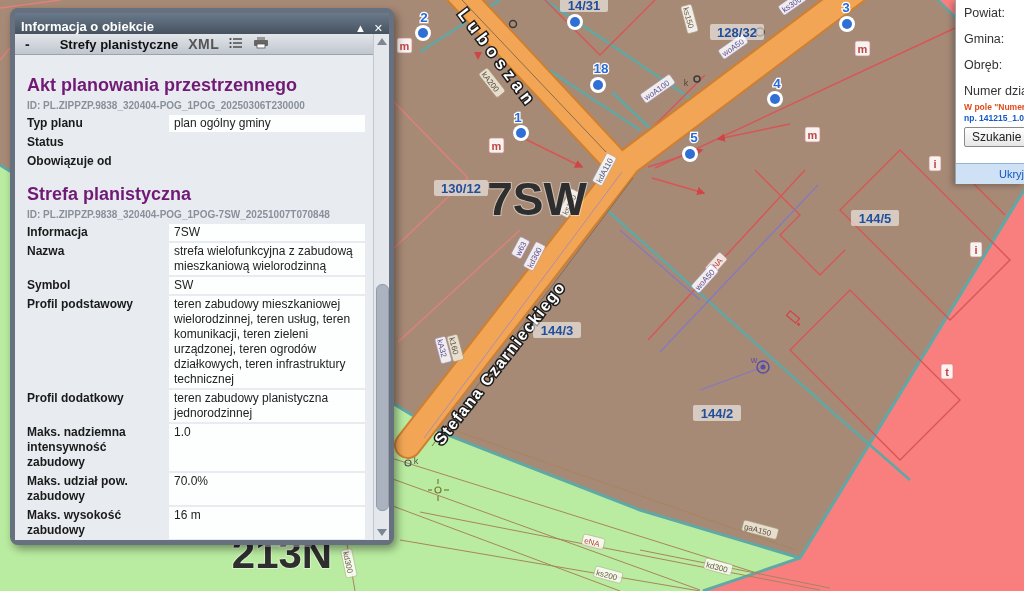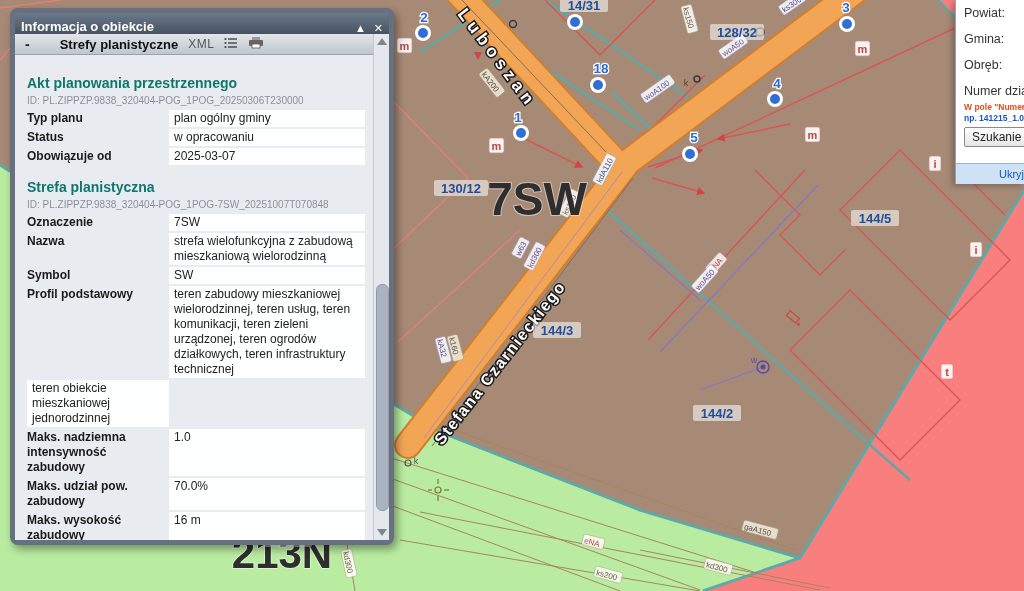--- a/index.html
+++ b/index.html
@@ -14,25 +14,25 @@
   .popup-titlebar{height:21px;background:linear-gradient(#6a7a8c,#46525f);
     display:flex;align-items:flex-end;padding:0 6px;color:#fff;flex:0 0 auto;}
   .popup-title{font-size:13px;font-weight:bold;flex:1;}
   .tb-btn{color:#fff;font-size:11px;margin-left:8px;cursor:pointer;line-height:1;}
   .popup-body{position:relative;flex:1;overflow:hidden;background:#e8ecf1;}
   .layer-toolbar{height:20px;background:linear-gradient(#e2e6ea,#bfc6ce);
     border-bottom:1px solid #9aa2ab;display:flex;align-items:center;gap:10px;
     padding:0 10px;margin-right:15px;}
   .collapse-btn{font-weight:bold;font-size:14px;color:#222;}
   .layer-title{font-weight:bold;font-size:13px;color:#111;margin-left:20px;}
-  .xml-ico{font-size:12px;font-weight:normal;color:#555;letter-spacing:.5px;}
+  .xml-ico{font-size:14px;font-weight:bold;color:#555;letter-spacing:.5px;}
   .list-ico,.print-ico{display:inline-block;}
   .popup-content{padding:6px 24px 6px 12px;font-size:12px;color:#222;}
-  .sec-heading{color:#0f766e;font-weight:bold;font-size:14px;margin:14px 0 4px 0;}
-  .sec-id{color:#8a9099;font-size:10px;margin-bottom:4px;white-space:nowrap;}
+  .sec-heading{color:#701a75;font-weight:bold;font-size:18px;margin:14px 0 4px 0;}
+  .sec-id{color:#8a9099;font-size:10px;margin-bottom:4px;white-space:nowrap;font-weight:bold;}
   .row{display:grid;grid-template-columns:142px 1fr;margin-bottom:2px;}
   .row .lbl{font-weight:bold;color:#1a1a1a;padding:1px 4px 1px 0;line-height:1.25;}
   .row .val{background:#fdfefe;padding:1px 5px;line-height:1.25;color:#222;}
   
   .vscroll{position:absolute;top:0;right:0;width:15px;bottom:0;background:#e4e7eb;
     border-left:1px solid #c2c8cf;}
   .vs-up{position:absolute;top:4px;left:3px;width:0;height:0;
     border-left:5px solid transparent;border-right:5px solid transparent;
     border-bottom:7px solid #7d8792;}
   .vs-down{position:absolute;bottom:4px;left:3px;width:0;height:0;
@@ -376,47 +376,46 @@
       </div>
       <div class="popup-content">
         <div class="sec-heading">Akt planowania przestrzennego</div>
         <div class="sec-id">ID: PL.ZIPPZP.9838_320404-POG_1POG_20250306T230000</div>
         <div class="row">
             <span class="lbl">Typ planu</span>
             <span class="val">plan ogólny gminy</span>
           </div>
         <div class="row">
             <span class="lbl">Status</span>
-            <span class="val">w opracowaniu</span>
           </div>
         <div class="row">
             <span class="lbl">Obowiązuje od</span>
-            <span class="val">2025-03-07</span>
           </div>
 
         <div class="sec-heading">Strefa planistyczna</div>
         <div class="sec-id">ID: PL.ZIPPZP.9838_320404-POG_1POG-7SW_20251007T070848</div>
         <div class="row">
-            <span class="lbl">Oznaczenie</span>
+            <span class="lbl">Informacja</span>
             <span class="val">7SW</span>
           </div>
         <div class="row">
             <span class="lbl">Nazwa</span>
             <span class="val">strefa wielofunkcyjna z zabudową mieszkaniową wielorodzinną</span>
           </div>
         <div class="row">
             <span class="lbl">Symbol</span>
             <span class="val">SW</span>
           </div>
         <div class="row">
             <span class="lbl">Profil podstawowy</span>
             <span class="val">teren zabudowy mieszkaniowej wielorodzinnej, teren usług, teren komunikacji, teren zieleni urządzonej, teren ogrodów działkowych, teren infrastruktury technicznej</span>
           </div>
         <div class="row">
-            <span class="val">teren obiekcie mieszkaniowej jednorodzinnej</span>
+            <span class="lbl">Profil dodatkowy</span>
+            <span class="val">teren zabudowy planistyczna jednorodzinnej</span>
           </div>
         <div class="row">
             <span class="lbl">Maks. nadziemna intensywność zabudowy</span>
             <span class="val">1.0</span>
           </div>
         <div class="row">
             <span class="lbl">Maks. udział pow. zabudowy</span>
             <span class="val">70.0%</span>
           </div>
         <div class="row">

